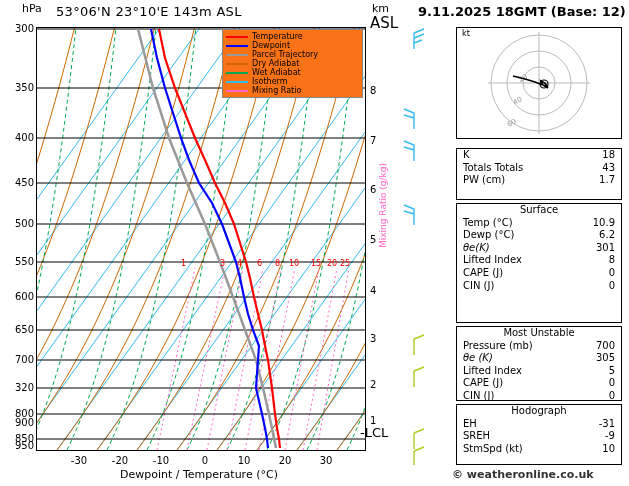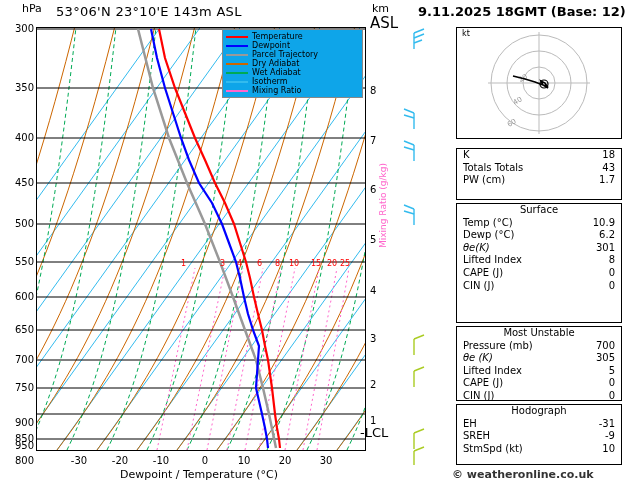--- a/index.html
+++ b/index.html
@@ -15,21 +15,21 @@
   #plot{left:36px;top:27px;width:330px;height:424px;border:1px solid #000;box-sizing:border-box;background:#fff;overflow:hidden;}
   #plot svg{display:block;}
   
   .ylab{position:absolute;left:4px;width:30px;text-align:right;font-size:10px;}
   
   .kmlab{position:absolute;left:370px;width:18px;font-size:10px;}
   
   .xlab{position:absolute;font-size:10px;text-align:center;width:26px;}
   #xaxis-title{left:120px;top:468px;font-size:11px;}
   
-  #legend{left:222px;top:29px;width:141px;background:#0ea5e9;border:1px solid #888;font-size:8px;padding:2px 3px;box-sizing:border-box;}
+  #legend{left:222px;top:29px;width:141px;background:#f97316;border:1px solid #888;font-size:8px;padding:2px 3px;box-sizing:border-box;}
   #legend .row{display:flex;align-items:center;height:9px;}
   #legend .swatch{width:22px;height:0;border-top-width:2px;border-top-style:solid;margin-right:4px;}
   #legend .lbl{white-space:nowrap;}
   
   #mr-axis{left:378px;top:248px;font-size:9px;color:#ff66cc;transform:rotate(-90deg);transform-origin:left top;white-space:nowrap;}
   
   #lcl{left:360px;top:425px;font-size:13px;}
   
   #hodo{left:456px;top:27px;width:166px;height:112px;border:1px solid #000;box-sizing:border-box;background:#fff;}
   #kt{left:462px;top:29px;font-size:8px;}
@@ -158,22 +158,22 @@
 
 <div class="ylab" style="top:23px;">300</div>
 <div class="ylab" style="top:82px;">350</div>
 <div class="ylab" style="top:132px;">400</div>
 <div class="ylab" style="top:177px;">450</div>
 <div class="ylab" style="top:218px;">500</div>
 <div class="ylab" style="top:256px;">550</div>
 <div class="ylab" style="top:291px;">600</div>
 <div class="ylab" style="top:324px;">650</div>
 <div class="ylab" style="top:354px;">700</div>
-<div class="ylab" style="top:382px;">750</div>
-<div class="ylab" style="top:408px;margin-top:47px;">800</div>
+<div class="ylab" style="top:382px;">320</div>
+<div class="ylab" style="top:408px;">800</div>
 <div class="ylab" style="top:433px;">850</div>
 
 <div class="ylab" style="top:417px;">900</div>
 <div class="ylab" style="top:440px;">950</div>
 
 <div class="kmlab" style="top:85px;">8</div>
 <div class="kmlab" style="top:135px;">7</div>
 <div class="kmlab" style="top:184px;">6</div>
 <div class="kmlab" style="top:234px;">5</div>
 <div class="kmlab" style="top:285px;">4</div>

